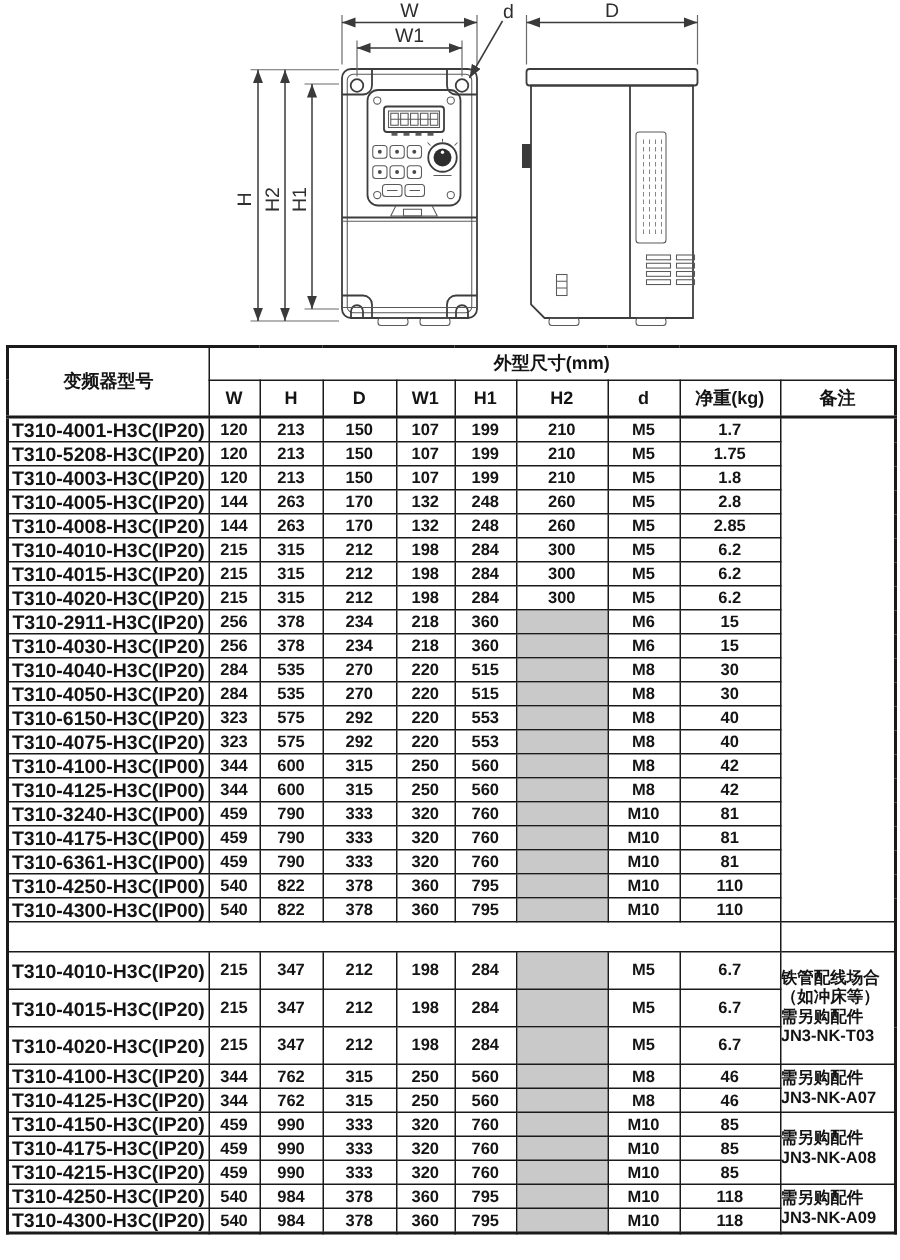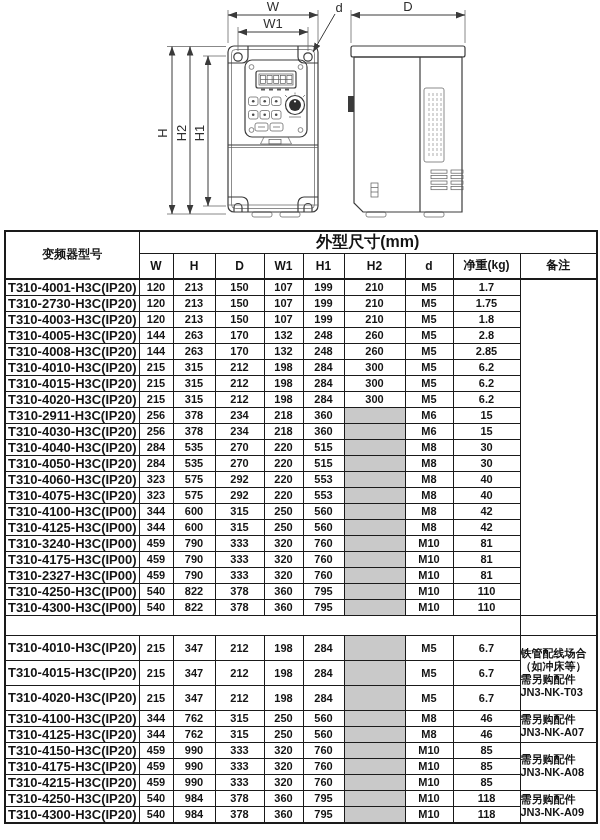--- a/index.html
+++ b/index.html
@@ -22,21 +22,21 @@
     border:2px solid #1a1a1a;
   }
   .spec th, .spec td {
     border:1px solid #1a1a1a; padding:0; text-align:center; vertical-align:middle;
     font-weight:bold; color:#141414; overflow:hidden; white-space:nowrap;
   }
   .spec thead { border-bottom:2px solid #1a1a1a; }
   .spec thead tr.r1 { height:22px; }
   .spec thead tr.r2 { height:25px; }
   .spec thead th { font-size:12px; }
-  .spec th.banner { font-size:16px; }
+  .spec th.banner { font-size:12px; }
   .spec td.model { font-size:13px; }
   .spec td.num   { font-size:11px; }
   .spec td.gray  { background:#c9c9c9; }
   .spec tr.s1 { height:15px; }
   .spec tr.sep { height:20px; }
   .spec tr.s2tall { height:25px; }
   .spec tr.s2 { height:16px;padding-left:28px; }
   .spec td.remark {
     font-size:11px; line-height:13px; white-space:normal; text-align:left;
   }
@@ -236,21 +236,21 @@
         <td class="num">213</td>
         <td class="num">150</td>
         <td class="num">107</td>
         <td class="num">199</td>
         <td class="num">210</td>
         <td class="num">M5</td>
         <td class="num">1.7</td>
         <td class="remark" rowspan="21"></td>
       </tr>
       <tr class="s1">
-        <td class="model">T310-2730-H3C(IP20)</td>
+        <td class="model">T310-5208-H3C(IP20)</td>
         <td class="num">120</td>
         <td class="num">213</td>
         <td class="num">150</td>
         <td class="num">107</td>
         <td class="num">199</td>
         <td class="num">210</td>
         <td class="num">M5</td>
         <td class="num">1.75</td>
       </tr>
       <tr class="s1">
@@ -357,21 +357,21 @@
         <td class="num">284</td>
         <td class="num">535</td>
         <td class="num">270</td>
         <td class="num">220</td>
         <td class="num">515</td>
         <td class="num gray"></td>
         <td class="num">M8</td>
         <td class="num">30</td>
       </tr>
       <tr class="s1">
-        <td class="model">T310-4060-H3C(IP20)</td>
+        <td class="model">T310-6150-H3C(IP20)</td>
         <td class="num">323</td>
         <td class="num">575</td>
         <td class="num">292</td>
         <td class="num">220</td>
         <td class="num">553</td>
         <td class="num gray"></td>
         <td class="num">M8</td>
         <td class="num">40</td>
       </tr>
       <tr class="s1">
@@ -423,21 +423,21 @@
         <td class="num">459</td>
         <td class="num">790</td>
         <td class="num">333</td>
         <td class="num">320</td>
         <td class="num">760</td>
         <td class="num gray"></td>
         <td class="num">M10</td>
         <td class="num">81</td>
       </tr>
       <tr class="s1">
-        <td class="model">T310-2327-H3C(IP00)</td>
+        <td class="model">T310-6361-H3C(IP00)</td>
         <td class="num">459</td>
         <td class="num">790</td>
         <td class="num">333</td>
         <td class="num">320</td>
         <td class="num">760</td>
         <td class="num gray"></td>
         <td class="num">M10</td>
         <td class="num">81</td>
       </tr>
       <tr class="s1">

